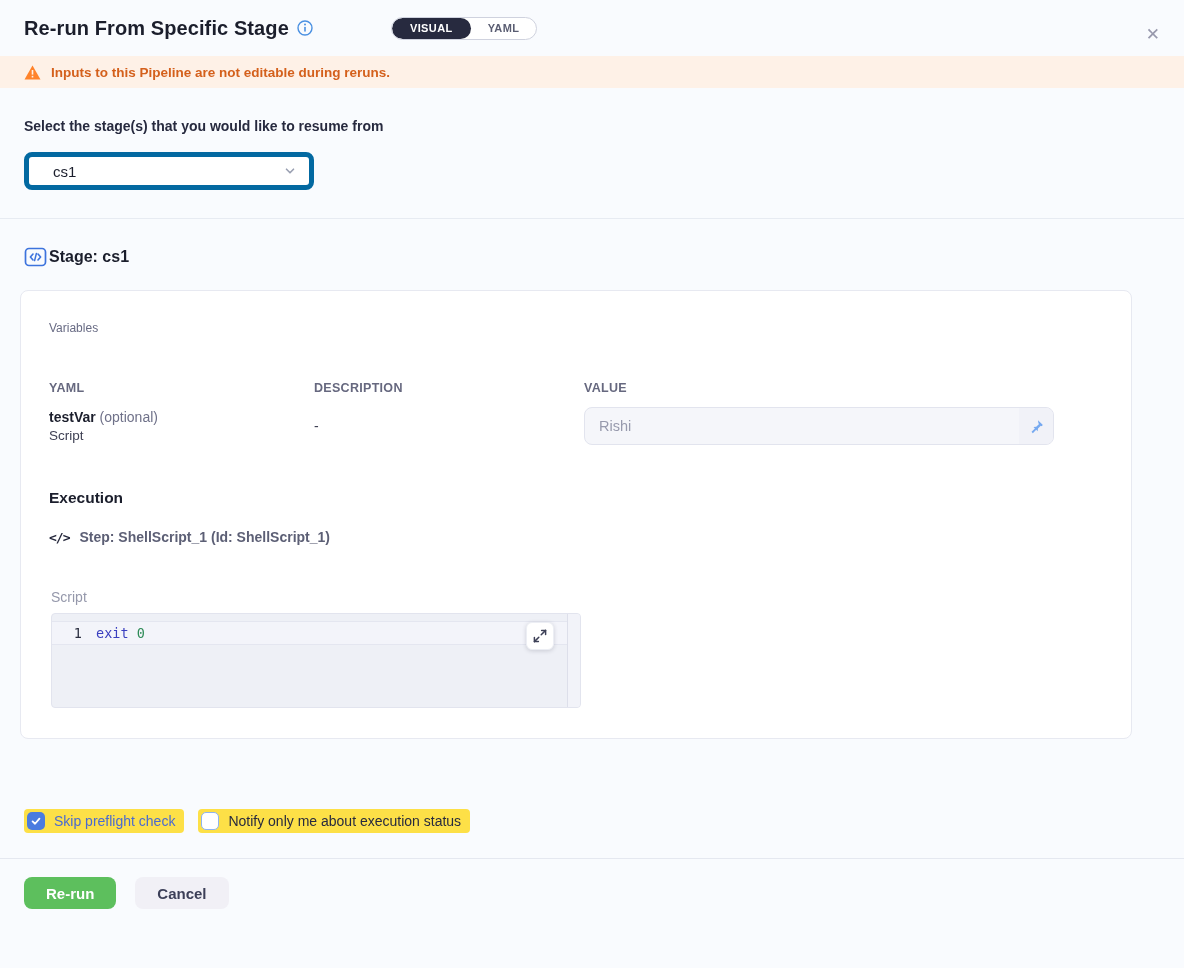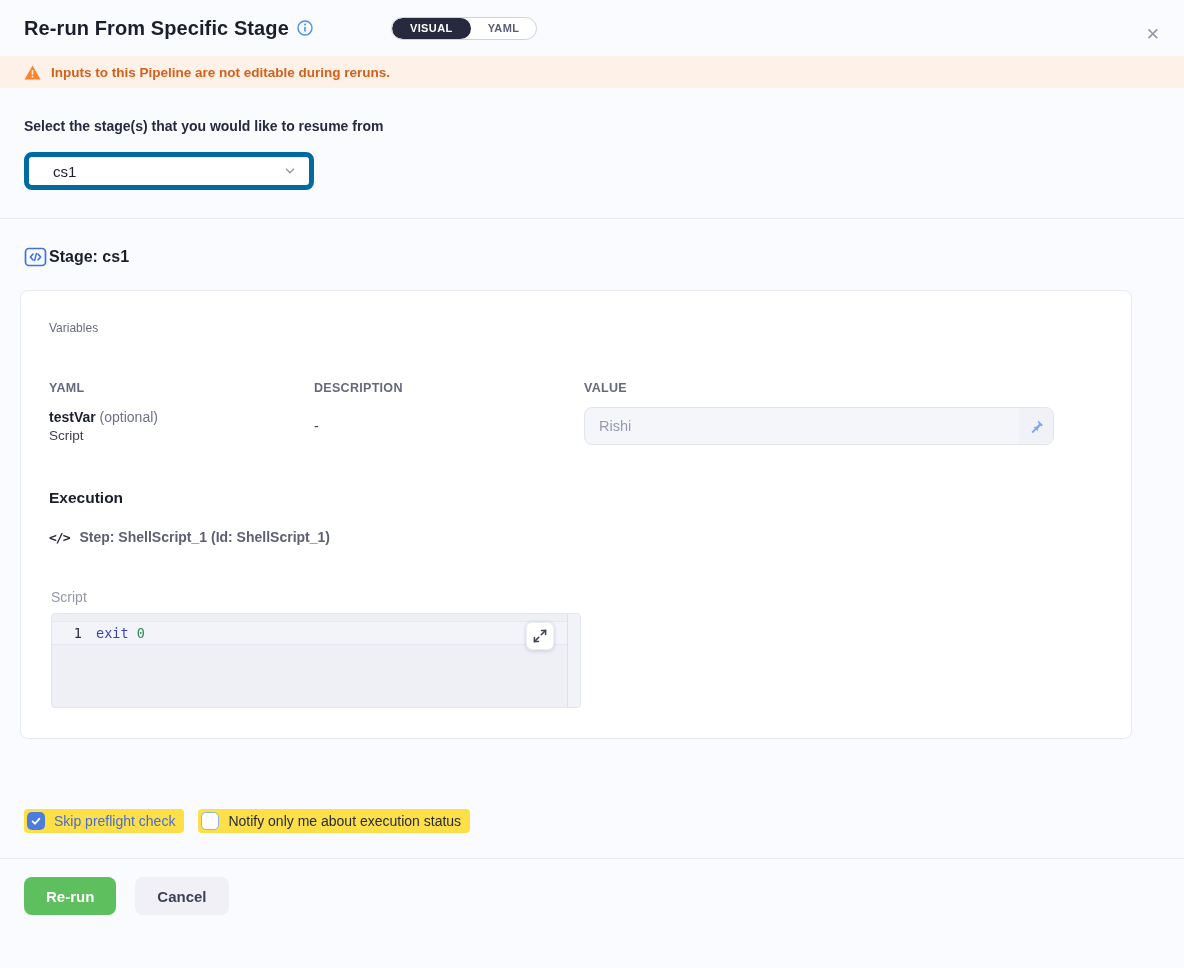--- a/index.html
+++ b/index.html
@@ -71,21 +71,21 @@
   .check-item { display:flex; align-items:center; gap:9px; background:#fde047; border-radius:4px; padding:3px 9px 3px 3px; cursor:pointer; }
   .cb { width:18px; height:18px; border-radius:5px; flex:0 0 auto; display:flex; align-items:center; justify-content:center; }
   .cb.checked { background:#4b7ce0; }
   .cb.unchecked { background:#fff; border:1.6px solid #8fb4ee; }
   .check-label-on { font-size:14px; color:#4a6ad1; }
   .check-label-off { font-size:14px; color:#272a3f; }
 
   
   .footer-divider { margin-top:25px; border-top:1px solid #e5e8f0; flex:0 0 auto; }
   .footer { padding:18px 24px; display:flex; align-items:center; gap:19px; flex:0 0 auto; }
-  .btn { height:38px; border:none; border-radius:8px; font-size:15px; font-weight:bold; padding:0 22px; cursor:pointer; font-family:inherit; }
+  .btn { height:32px; border:none; border-radius:8px; font-size:15px; font-weight:bold; padding:0 22px; cursor:pointer; font-family:inherit; }
   .btn-rerun { background:#5dbf5d; color:#fff; }
   .btn-cancel { background:#f1f0f6; color:#3c3f58; }
 </style>
 </head>
 <body>
 
 <div class="page">
 
   <div class="header">
     <span class="title">Re-run From Specific Stage</span>

